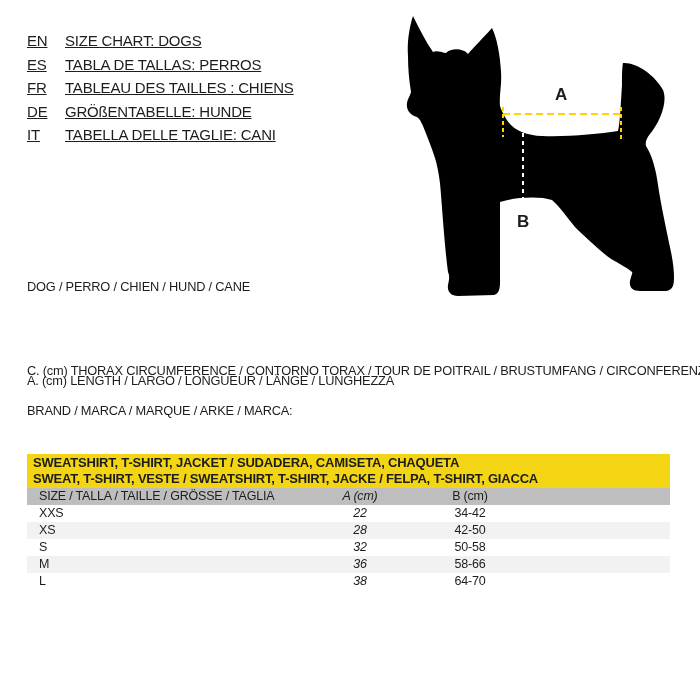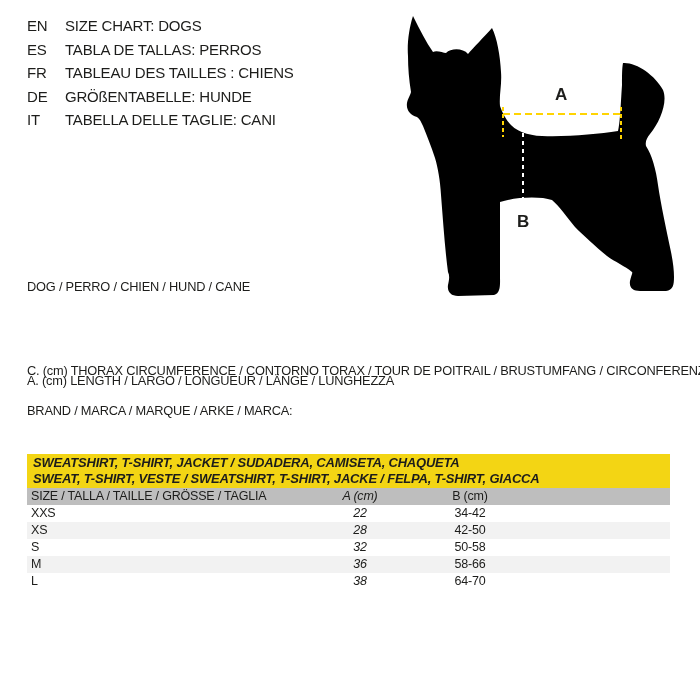--- a/index.html
+++ b/index.html
@@ -9,45 +9,45 @@
     --row-alt:#F2F2F2;
     --ink:#1D1D1B;
   }
   html,body{margin:0;padding:0;background:#fff;}
   .page{
     position:relative;width:700px;height:700px;background:#fff;overflow:hidden;
     font-family:"Liberation Sans",sans-serif;color:var(--ink);
     letter-spacing:-0.2px;
   }
   
-  .lang-list{position:absolute;left:27px;top:14px;}
+  .lang-list{position:absolute;left:27px;top:29px;text-decoration:underline;}
   .lang-row{display:flex;height:23.5px;line-height:23.5px;font-size:15px;font-weight:500;}
   .lang-code{width:38px;flex:0 0 38px;}
   
   .dog-figure{position:absolute;left:392px;top:8px;width:292px;height:296px;}
   .dog-figure svg{display:block;width:100%;height:100%;}
   .dog-body{fill:#000;}
   .dash-a{stroke:var(--dash-yellow);stroke-width:2;stroke-dasharray:7 4;fill:none;}
   .dash-tick{stroke:var(--dash-yellow);stroke-width:2;stroke-dasharray:4 3;fill:none;}
   .dash-b{stroke:#fff;stroke-width:2;stroke-dasharray:4 4;fill:none;}
   .measure-label{font-family:"Liberation Sans",sans-serif;font-size:17px;font-weight:bold;fill:var(--ink);}
   
   .caption{position:absolute;left:27px;font-size:12.8px;line-height:14px;font-weight:500;white-space:nowrap;}
   .cap-animal{top:280px;}
   .cap-a{top:342px;margin-top:32px;}
   .cap-c{top:364px;}
   .cap-brand{top:404px;}
   
   .size-table{position:absolute;left:27px;top:454px;width:643px;font-size:12.5px;}
-  .banner{background:var(--yellow);padding:1px 12px 2px 6px;font-weight:bold;font-size:13px;font-style:italic;}
+  .banner{background:var(--yellow);padding:1px 12px 2px 6px;font-weight:bold;font-size:13px;}
   .banner div{line-height:15.5px;white-space:nowrap;}
   .t-row{position:relative;height:17px;line-height:17px;white-space:nowrap;}
   .t-head{background:var(--header-gray);}
   .t-row.alt{background:var(--row-alt);}
-  .c-size{padding-left:4px;display:inline-block;}
+  .c-size{padding-left:12px;display:inline-block;}
   .c-a{position:absolute;left:333px;top:0;transform:translateX(-50%);font-style:italic;}
   .c-b{position:absolute;left:443px;top:0;transform:translateX(-50%);}
 </style>
 </head>
 <body>
 
 <div class="page">
 
   <div class="lang-list">
       <div class="lang-row">

